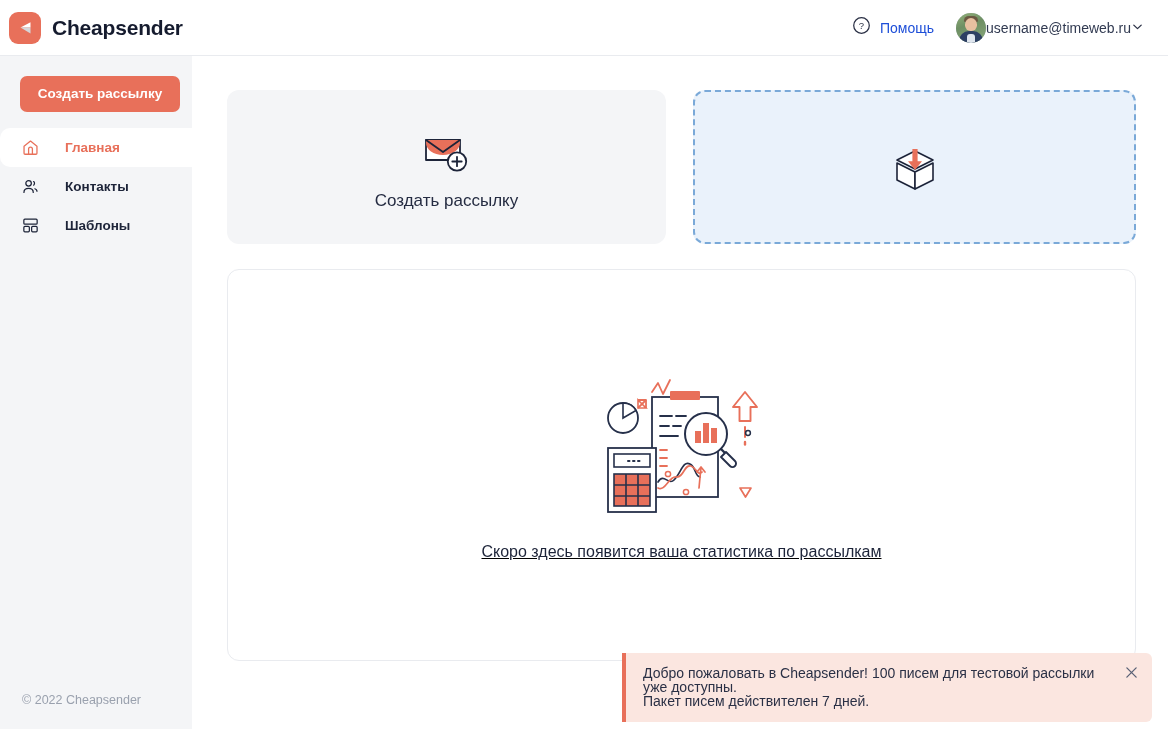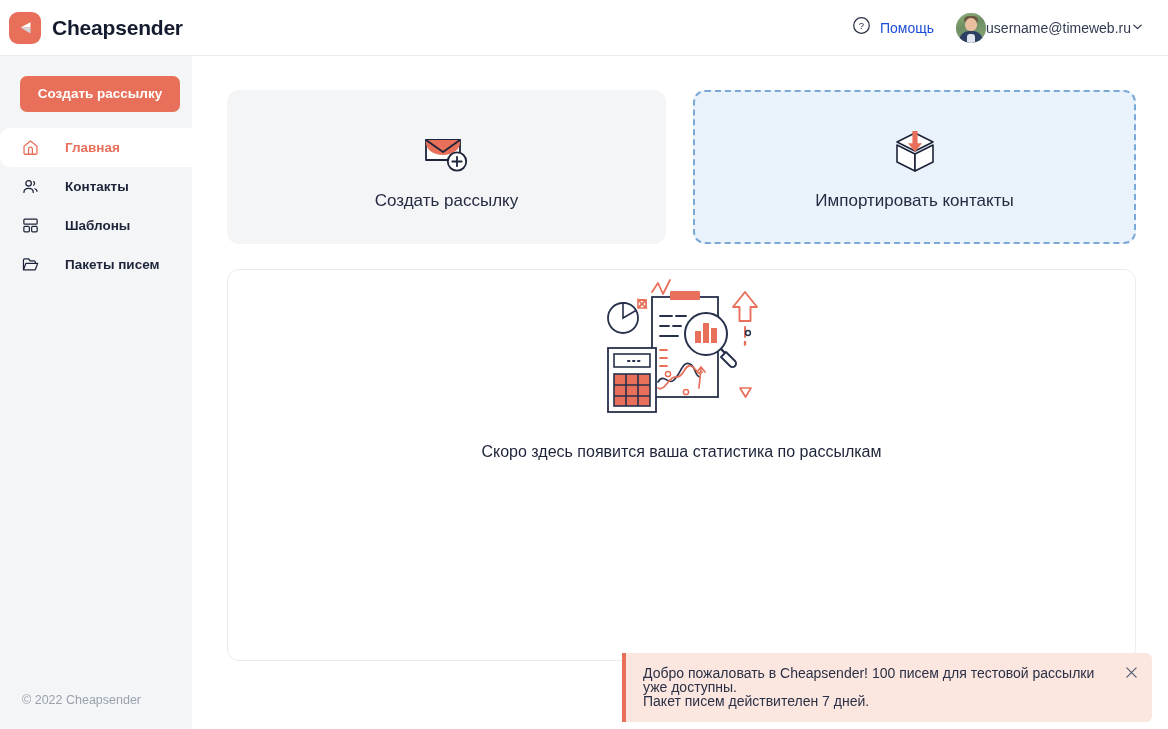--- a/index.html
+++ b/index.html
@@ -100,21 +100,21 @@
   .card-label {
     margin-top: 16px; font-size: 17px; color: #252c42; font-weight: normal;
   }
 
   
   .stats-panel {
     margin-top: 25px;
     height: 392px;
     border: 1px solid #e9ebef; border-radius: 12px;
     background: #ffffff;
-    display: flex; flex-direction: column; align-items: center; 
+    display: flex; flex-direction: column; align-items: center; justify-content: center; text-decoration: underline;
   }
   .stats-illustration { width: 160px; height: 145px; }
   .stats-caption { margin-top: 28px; font-size: 16px; color: #1d2439; }
 
   
   .toast {
     position: absolute; left: 622px; top: 653px; width: 530px;
     background: #fbe6e0;
     border-left: 4px solid #e8705a;
     border-radius: 0 6px 6px 0;
@@ -211,29 +211,20 @@
             <svg width="19" height="19" viewBox="0 0 20 20">
               <rect x="3" y="3.4" width="14" height="5.2" rx="1.1" fill="none" stroke="#1d2439" stroke-width="1.3"></rect>
               <rect x="3" y="11" width="5.8" height="5.6" rx="1.1" fill="none" stroke="#1d2439" stroke-width="1.3"></rect>
               <rect x="11.2" y="11" width="5.8" height="5.6" rx="1.1" fill="none" stroke="#1d2439" stroke-width="1.3"></rect>
             </svg>
           </span>
           <span>Шаблоны</span>
         </div>
 
 
-        <div class="nav-item">
-          <span class="nav-icon">
-            <svg width="19" height="19" viewBox="0 0 20 20">
-              <path d="M2.6 15.6 V5.4 a1.2 1.2 0 0 1 1.2-1.2 H8 l1.8 2.1 h4.1 a1.2 1.2 0 0 1 1.2 1.2 v1.1" fill="none" stroke="#1d2439" stroke-width="1.3" stroke-linejoin="round"></path>
-              <path d="M2.6 15.6 L5.1 8.9 h12.4 L15 15.6 Z" fill="none" stroke="#1d2439" stroke-width="1.3" stroke-linejoin="round"></path>
-            </svg>
-          </span>
-          <span>Пакеты писем</span>
-        </div>
 
       </div>
 
       <div class="footer-note">© 2022 Cheapsender</div>
     </div>
 
     <div class="main">
 
       <div class="cards-row">
 
@@ -252,21 +243,20 @@
 
         <div class="card card-import">
           <div class="card-icon">
             <svg width="54" height="46" viewBox="0 0 54 46">
               <path d="M27 4 L45 13 L27 22 L9 13 Z" fill="#ffffff" stroke="#1d2439" stroke-width="1.6" stroke-linejoin="round"></path>
               <path d="M9 16 L27 25 L27 42 L9 33 Z" fill="#ffffff" stroke="#1d2439" stroke-width="1.6" stroke-linejoin="round"></path>
               <path d="M45 16 L27 25 L27 42 L45 33 Z" fill="#ffffff" stroke="#1d2439" stroke-width="1.6" stroke-linejoin="round"></path>
               <path d="M24.4 2 h5.2 v12.2 h4.4 L27 23 L20 14.2 h4.4 Z" fill="#e8705a"></path>
             </svg>
           </div>
-          <div class="card-label">Импортировать контакты</div>
         </div>
 
       </div>
 
       <div class="stats-panel">
         <div class="stats-illustration">
           <svg width="160" height="145" viewBox="0 0 160 145">
 
             <circle cx="21" cy="48" r="15" fill="none" stroke="#26304a" stroke-width="1.8"></circle>
             <path d="M21 48 V33 a15 15 0 0 1 13 7.5 Z" fill="#ffffff" stroke="#26304a" stroke-width="1.6"></path>

